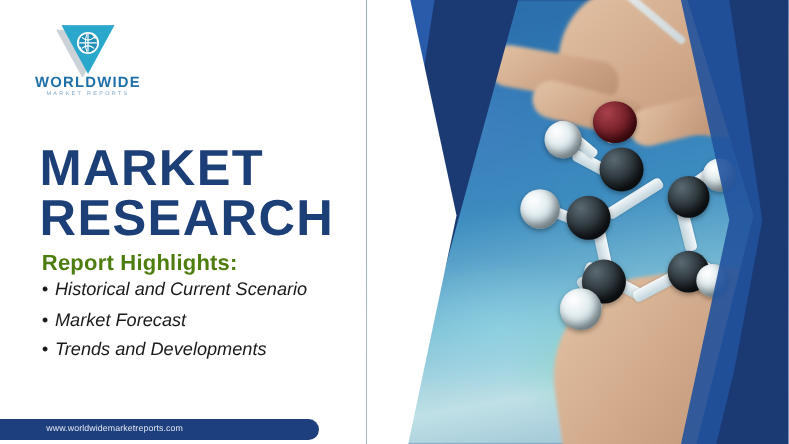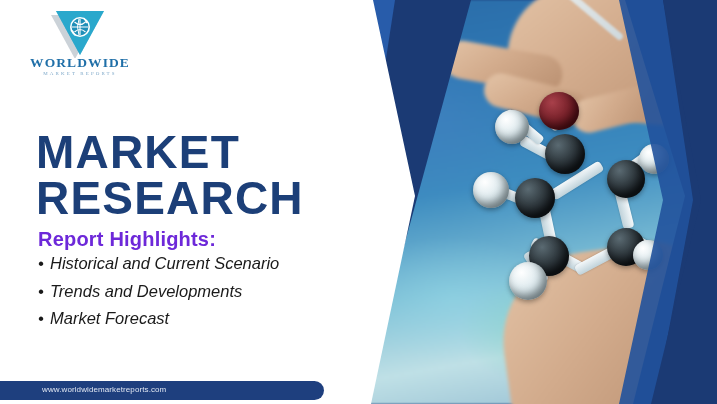--- a/index.html
+++ b/index.html
@@ -24,24 +24,23 @@
     left: 0; top: 0;
     width: 360px;
     height: 404px;
     z-index: 6;
   }
 
   
   #logo-block {
     position: absolute;
     left: 30px;
-    top: 6px;
+    top: 18px;
     width: 100px;
     height: 76px;
-    font-family: Liberation Serif, serif;
   }
   #logo-mark {
     position: absolute;
     left: 18px;
     top: 0px;
     width: 60px;
     height: 52px;
   }
   #logo-wordmark {
     position: absolute;
@@ -104,21 +103,21 @@
   }
 
   
   #highlights-heading {
     position: absolute;
     left: 38px;
     top: 228px;
     font-size: 20px;
     font-weight: bold;
     letter-spacing: 0.2px;
-    color: #6d28d9;
+    color: #4d7c0f;
     white-space: nowrap;
   }
   #highlights-list {
     position: absolute;
     left: 38px;
     top: 255px;
     margin: 0;
     padding: 0;
     list-style: none;
     font-style: italic;
@@ -134,21 +133,21 @@
     display: inline-block;
     width: 12px;
     color: #1a1a1a;
   }
 
   
   #url-bar {
     position: absolute;
     left: 0;
     top: 381px;
-    width: 324px;
+    width: 290px;
     height: 19px;
     background: #1e3f7e;
     border-top-right-radius: 10px;
     border-bottom-right-radius: 10px;
     z-index: 7;
   }
   #url-text {
     position: absolute;
     left: 42px;
     top: 4px;
@@ -340,22 +339,22 @@
       <div id="logo-wordmark">WORLDWIDE</div>
       <div id="logo-subwordmark">MARKET REPORTS</div>
     </div>
 
     <div id="title-research">RESEARCH</div>
     <div id="title-market">MARKET</div>
 
     <div id="highlights-heading">Report Highlights:</div>
     <ul id="highlights-list">
       <li><span class="bullet-dot">•</span><span>Historical and Current Scenario</span></li>
+      <li><span class="bullet-dot">•</span><span>Market Forecast</span></li>
       <li><span class="bullet-dot">•</span><span>Trends and Developments</span></li>
-      <li><span class="bullet-dot">•</span><span>Market Forecast</span></li>
     </ul>
   </div>
 
   <div id="url-bar">
     <div id="url-text">www.worldwidemarketreports.com</div>
   </div>
 
 </div>
 
 </body></html>

